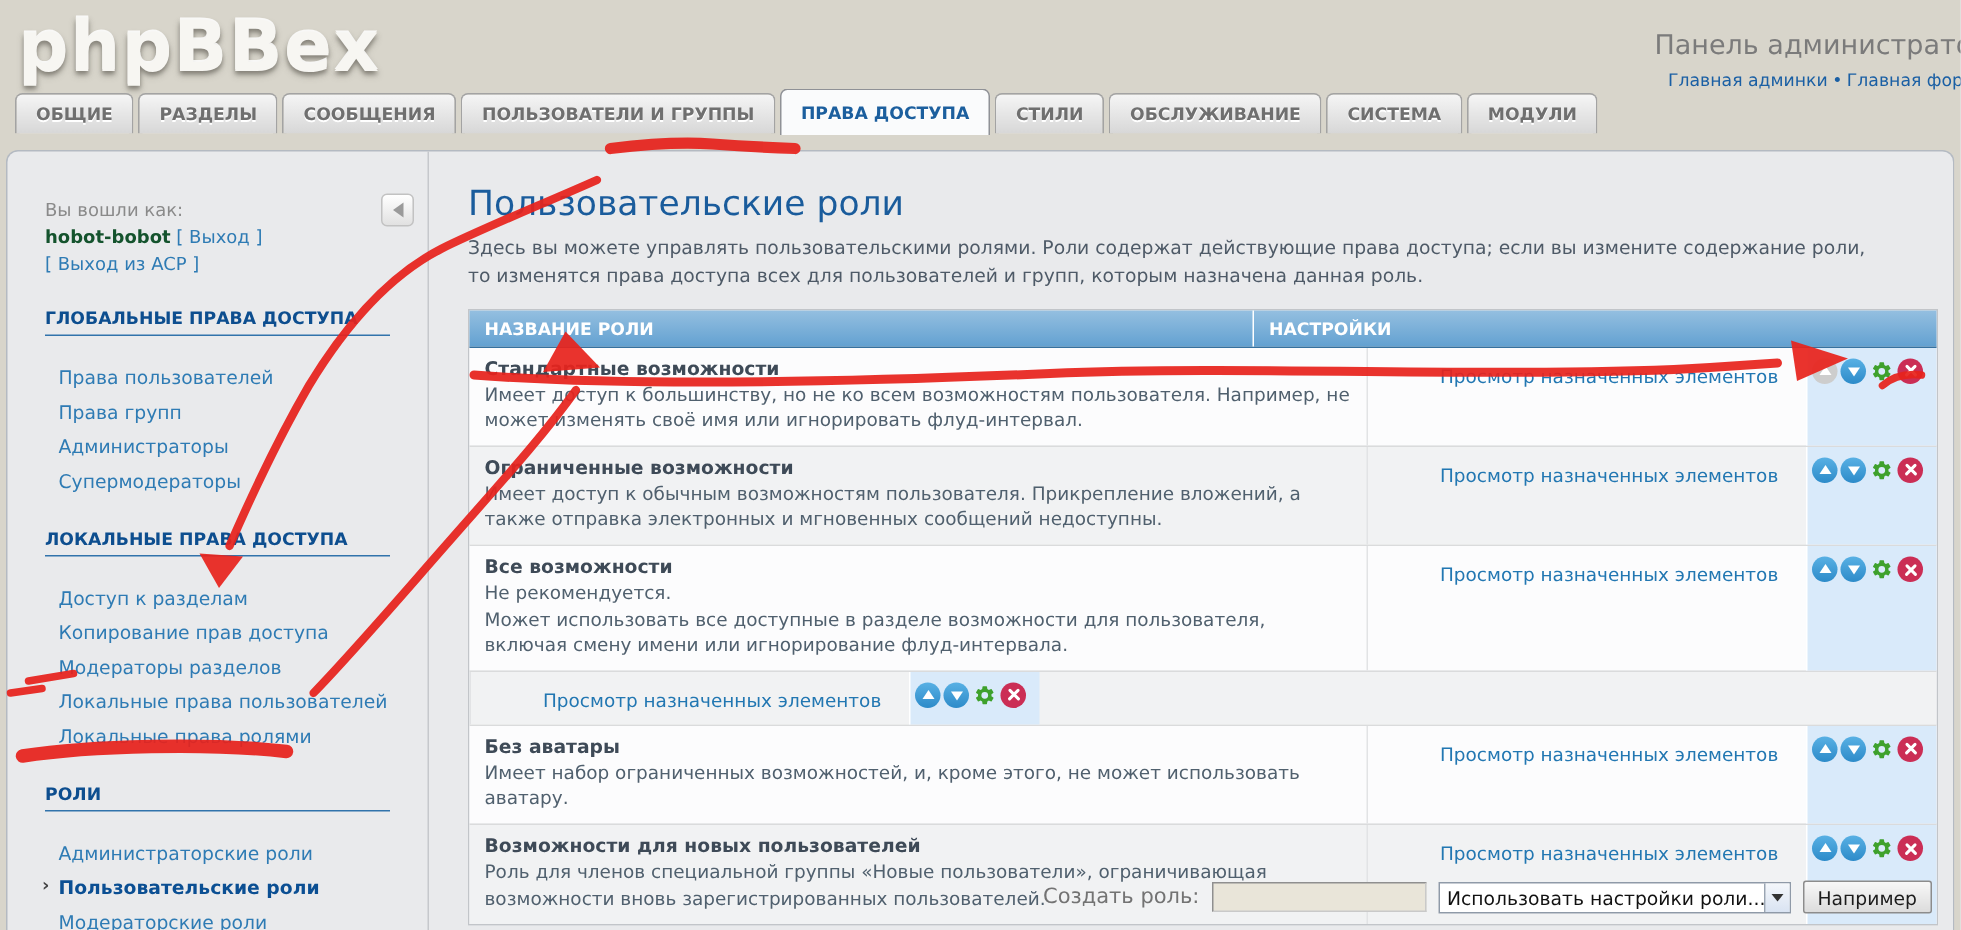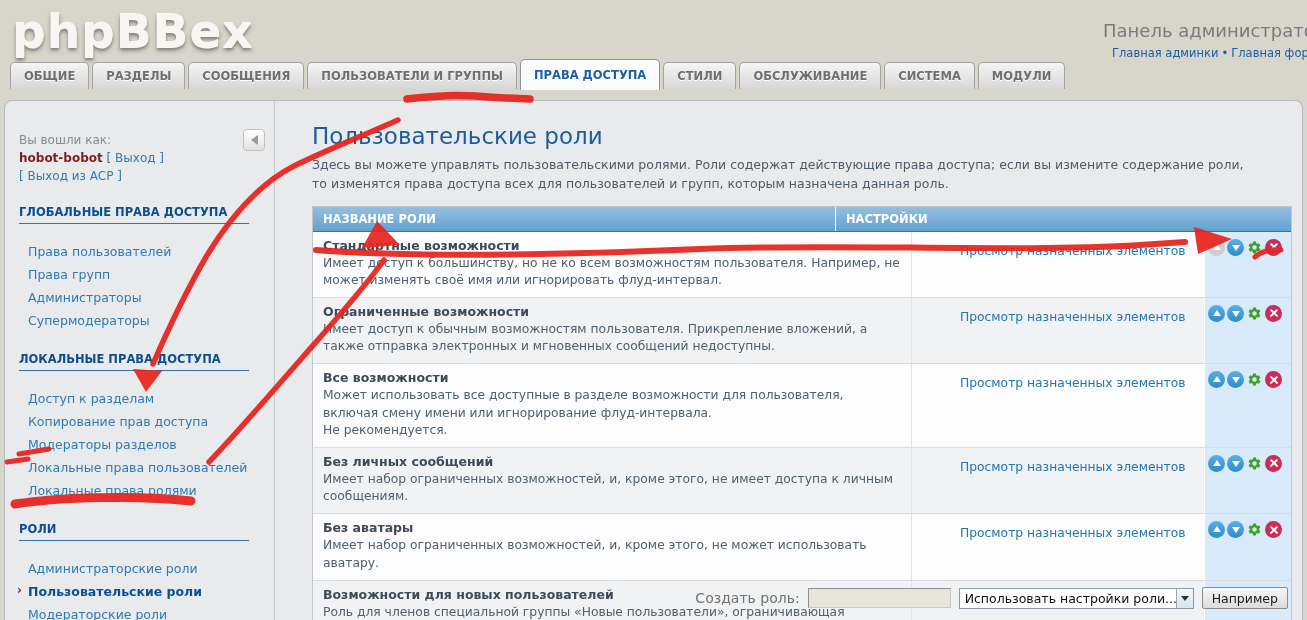--- a/index.html
+++ b/index.html
@@ -34,29 +34,29 @@
     background:#fafbfc; color:#1c5f9e; padding-top:8px; padding-bottom:8px;
     border-color:#8f9196; position:relative; z-index:4; margin-bottom:-1px;
   }
   
   .panel {
     position:absolute; left:4px; right:4px; top:100px; bottom:0;
     background:#e9eaec; border:1px solid #b4bac2; border-bottom:none;
     border-radius:8px 8px 0 0;
   }
   
-  .sidebar { position:absolute; left:0; top:0; bottom:0; width:270px; border-right:1px solid #c6c8cc; padding:30px 0 0 14px; }
+  .sidebar { position:absolute; left:11px; top:0; bottom:0; width:270px; border-right:1px solid #c6c8cc; padding:30px 0 0 14px; }
   .collapse-btn {
     position:absolute; right:9px; top:28px; width:22px; height:22px;
     background:linear-gradient(#ffffff,#e1e1e1); border:1px solid #c2c2c2; border-radius:4px;
     display:flex; align-items:center; justify-content:center; cursor:pointer;
   }
   .tri-left { width:0; height:0; border-top:5px solid transparent; border-bottom:5px solid transparent; border-right:7px solid #9a9a9a; }
   .login-block { font-size:12px; color:#8a8a8a; line-height:1.5; }
-  .login-block .uname { font-weight:bold; color:#7f1d1d; }
+  .login-block .uname { font-weight:bold; color:#14532d; }
   .login-block a { color:#2e7bb4; text-decoration:none; cursor:pointer; }
   .nav-section { margin-top:20px; }
   .nav-heading {
     font-size:11.5px; font-weight:bold; color:#0d4e8f;
     padding-bottom:4px; border-bottom:1px solid #3173ab; width:230px;
   }
   .nav-items { margin-top:16px; }
   .nav-item { display:block; padding:4px 0 4px 9px; font-size:12.5px; color:#2e7bb4; text-decoration:none; cursor:pointer; position:relative; }
   .nav-item.active { font-weight:bold; color:#0b4f93; }
   .nav-item.active::before { content:"\203A"; position:absolute; left:-2px; top:3px; color:#444; font-size:12px; }
@@ -220,22 +220,22 @@
               </div>
               <div class="ib del">
                 <span class="x1"></span>
                 <span class="x2"></span>
               </div>
             </div>
           </div>
           <div class="t-row odd">
             <div class="cell-name">
               <div class="role-name">Все возможности</div>
+              <div class="role-desc">Не рекомендуется.</div>
               <div class="role-desc">Может использовать все доступные в разделе возможности для пользователя, включая смену имени или игнорирование флуд-интервала.</div>
-              <div class="role-desc">Не рекомендуется.</div>
             </div>
             <div class="cell-settings"><a>Просмотр назначенных элементов</a></div>
             <div class="cell-icons">
               <div class="ib arrow-up">
                 <span class="tri-up"></span>
               </div>
               <div class="ib arrow-down">
                 <span class="tri-down"></span>
               </div>
               <div class="ib gear">
@@ -243,24 +243,20 @@
                   <path fill="#3ea12c" d="M19.14 12.94c.04-.3.06-.61.06-.94s-.02-.64-.07-.94l2.03-1.58a.49.49 0 0 0 .12-.61l-1.92-3.32a.49.49 0 0 0-.59-.22l-2.39.96a7 7 0 0 0-1.62-.94l-.36-2.54a.48.48 0 0 0-.48-.41h-3.84a.48.48 0 0 0-.47.41l-.36 2.54c-.59.24-1.13.57-1.62.94l-2.39-.96a.49.49 0 0 0-.59.22L2.74 8.87a.49.49 0 0 0 .12.61l2.03 1.58c-.05.3-.09.63-.09.94s.02.64.07.94l-2.03 1.58a.49.49 0 0 0-.12.61l1.92 3.32c.12.22.37.29.59.22l2.39-.96c.5.38 1.03.7 1.62.94l.36 2.54c.05.24.24.41.48.41h3.84c.24 0 .44-.17.47-.41l.36-2.54c.59-.24 1.13-.56 1.62-.94l2.39.96c.22.08.47 0 .59-.22l1.92-3.32a.49.49 0 0 0-.12-.61l-2.01-1.58zM12 15.6A3.6 3.6 0 1 1 12 8.4a3.6 3.6 0 0 1 0 7.2z"></path>
                 </svg>
               </div>
               <div class="ib del">
                 <span class="x1"></span>
                 <span class="x2"></span>
               </div>
             </div>
           </div>
           <div class="t-row even">
-            <div class="cell-name">
-              <div class="role-name">Без личных сообщений</div>
-              <div class="role-desc">Имеет набор ограниченных возможностей, и, кроме этого, не имеет доступа к личным сообщениям.</div>
-            </div>
             <div class="cell-settings"><a>Просмотр назначенных элементов</a></div>
             <div class="cell-icons">
               <div class="ib arrow-up">
                 <span class="tri-up"></span>
               </div>
               <div class="ib arrow-down">
                 <span class="tri-down"></span>
               </div>
               <div class="ib gear">
                 <svg width="15" height="15" viewBox="0 0 24 24">

